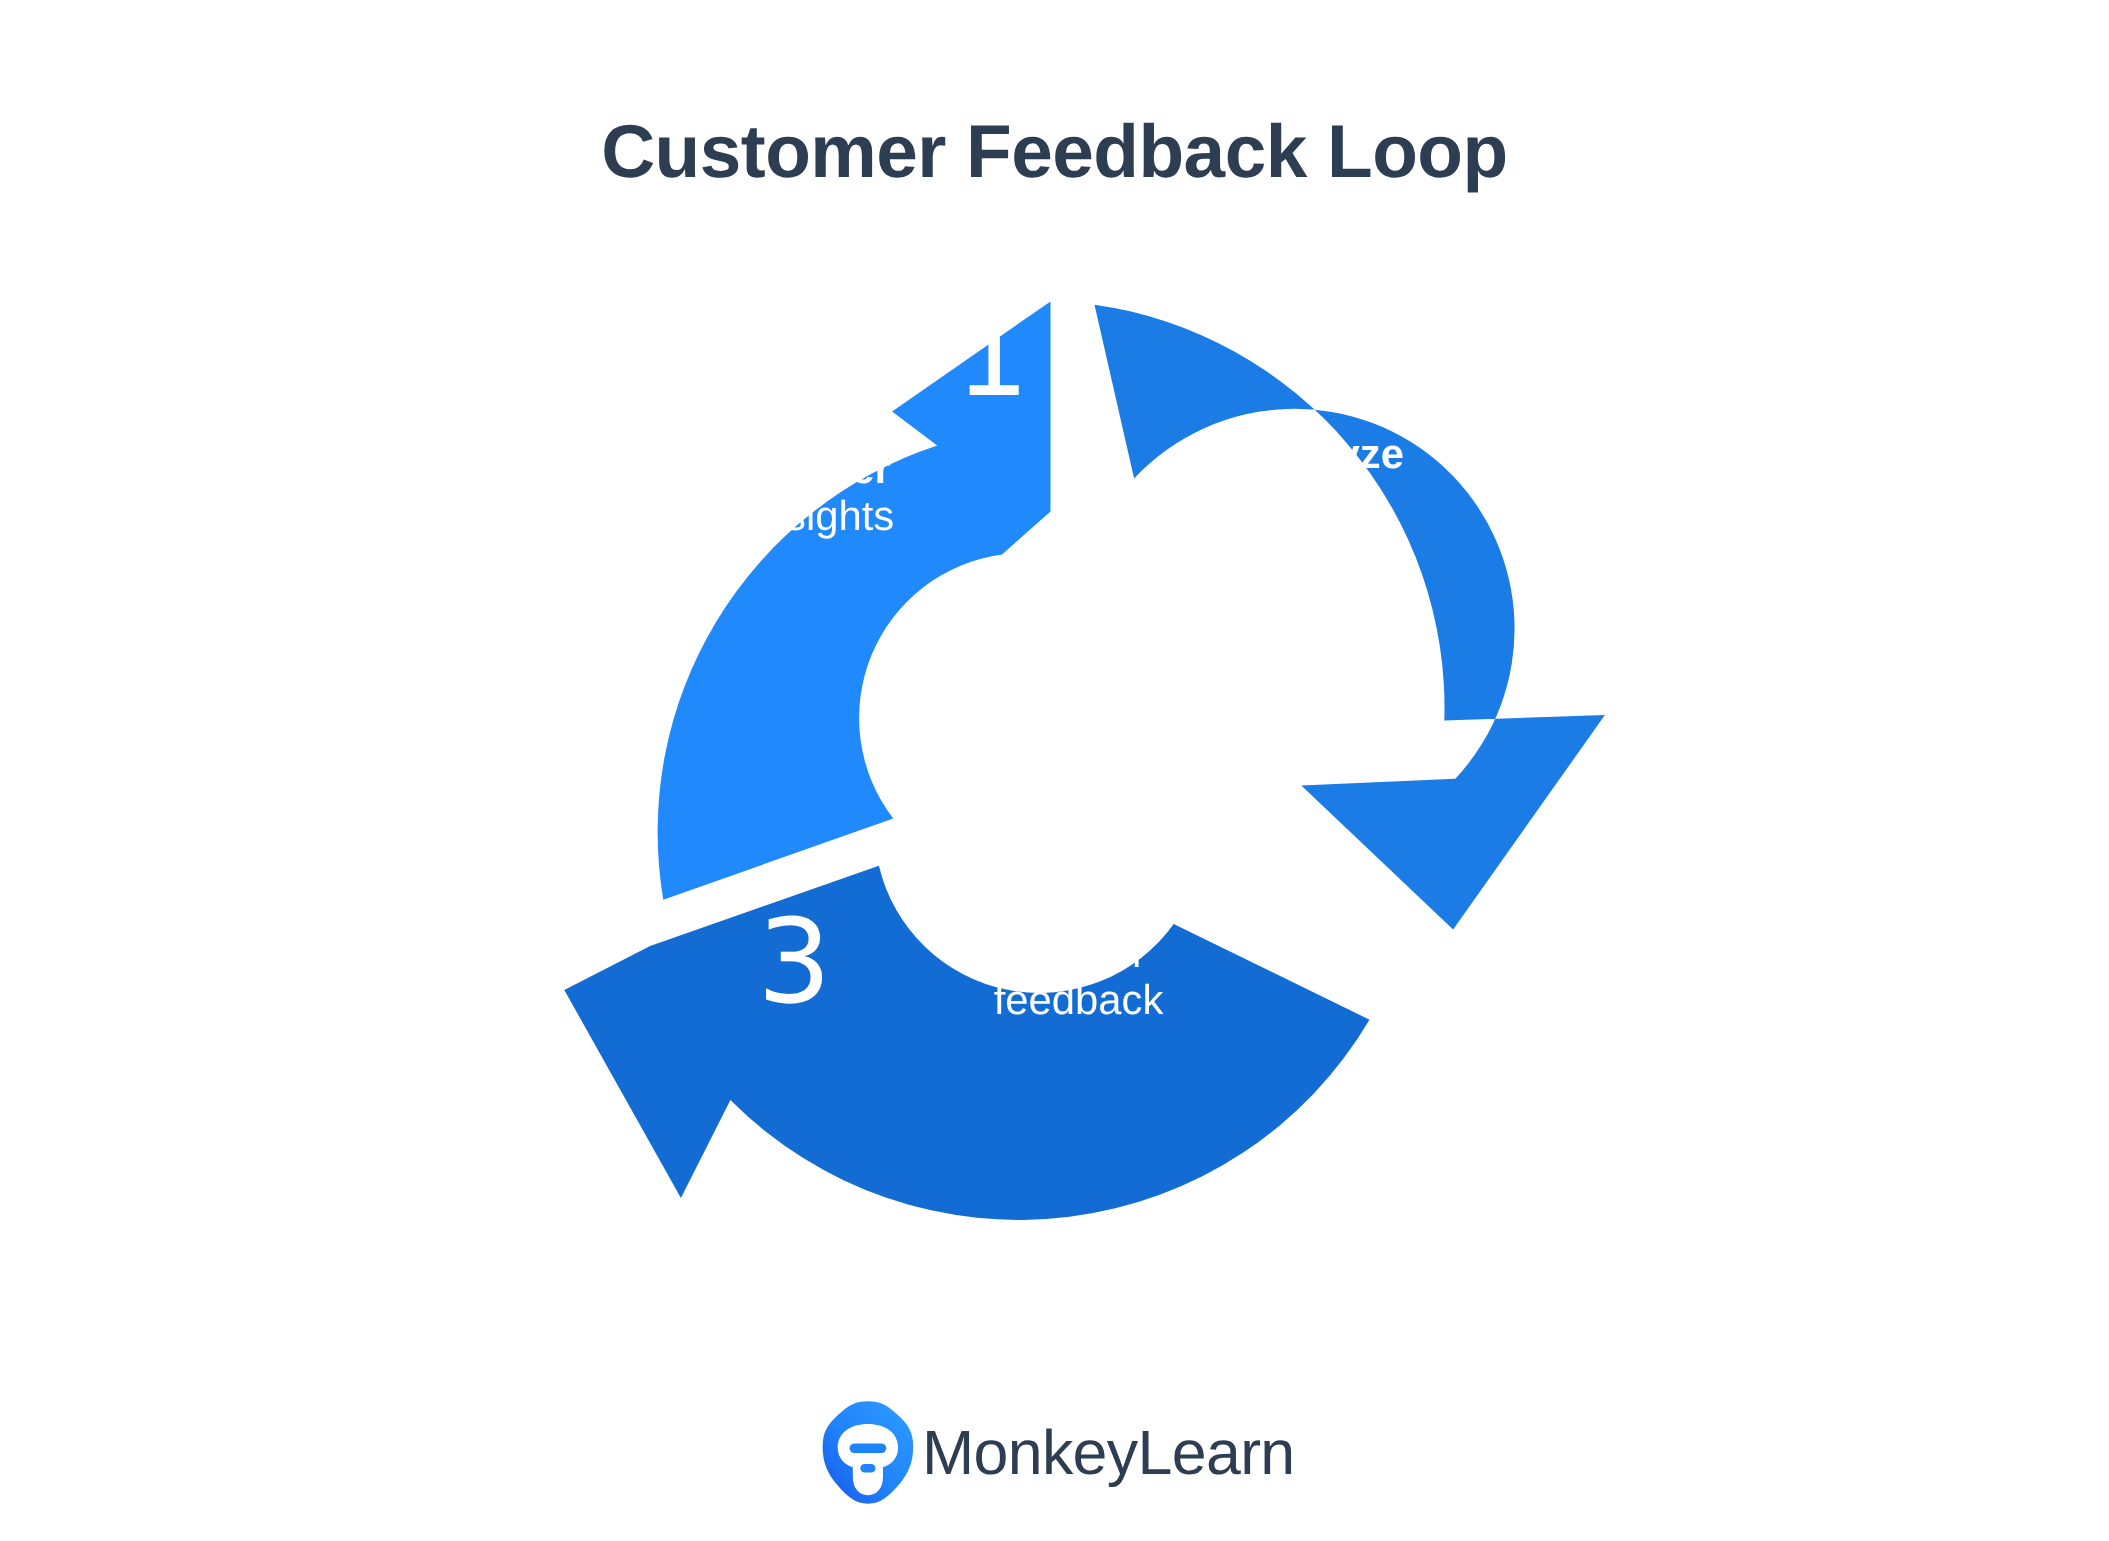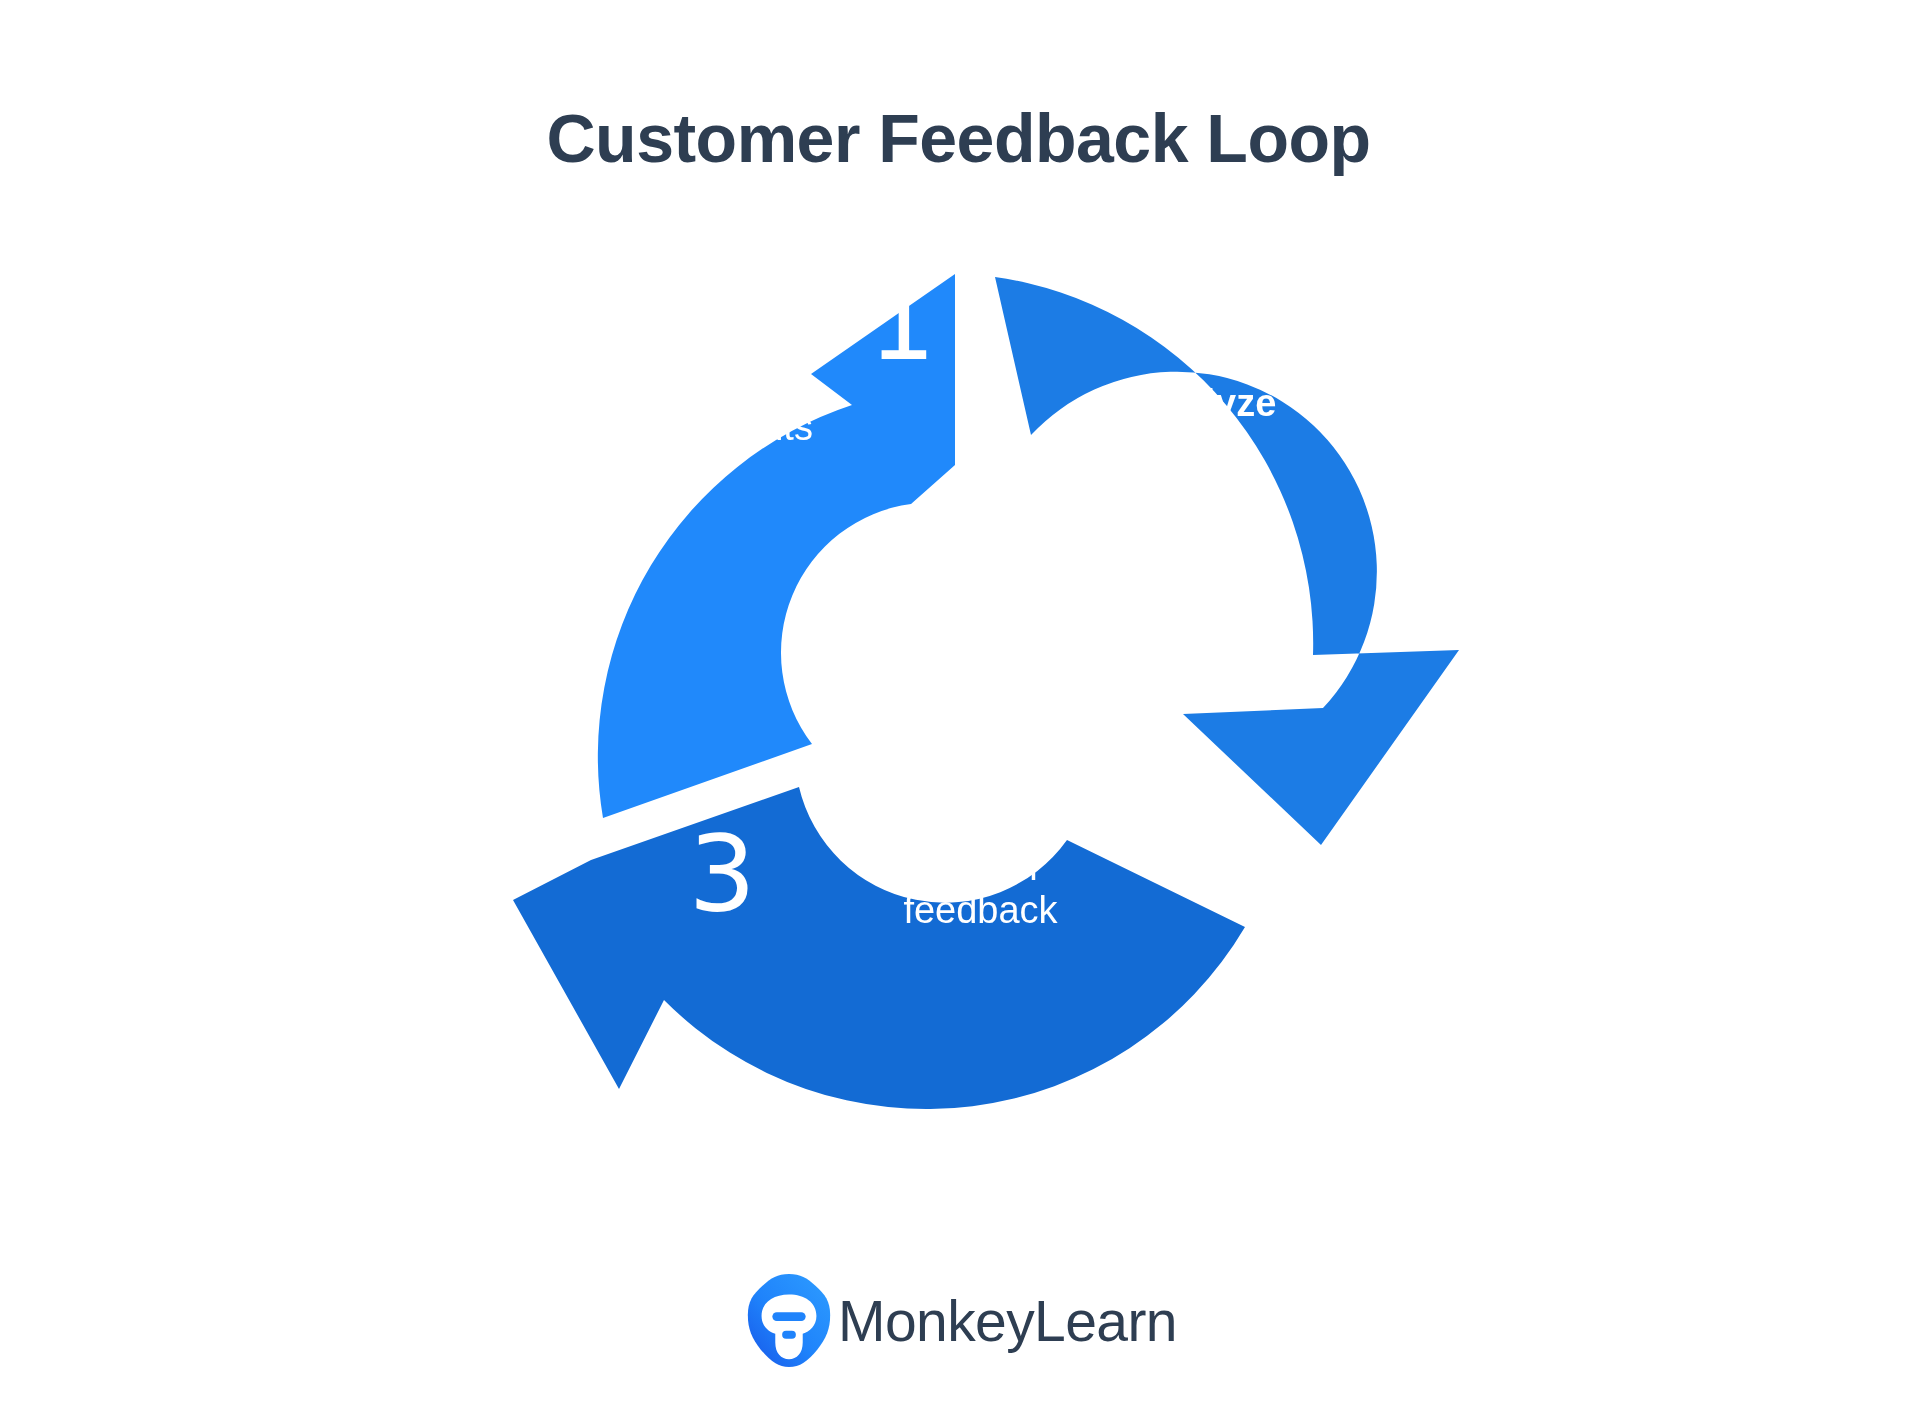--- a/index.html
+++ b/index.html
@@ -55,21 +55,21 @@
     color: #ffffff;
     text-align: center;
     line-height: 1.14;
     font-size: 38px;
     font-weight: normal;
     white-space: nowrap;
   }
   .step-label .lead { font-weight: bold; }
 
   .label-1 { left: 160px; top: 192px; width: 260px; }
-  .label-2 { left: 616px; top: 168px; width: 260px; }
+  .label-2 { left: 616px; top: 178px; width: 260px; }
   .label-3 { left: 392px; top: 632px; width: 260px; }
 
   .step-number {
     position: absolute;
     color: #ffffff;
     font-size: 106px;
     font-weight: normal;
     line-height: 1;
     font-family: "DejaVu Sans", sans-serif;
   }
@@ -134,20 +134,21 @@
                L 160 875
                L 54 686
                Z"></path>
     </svg>
 
     <div class="step-number num-1">1</div>
     <div class="step-number num-2">2</div>
     <div class="step-number num-3">3</div>
 
     <div class="step-label label-1">
+      <div><span class="lead">Gather</span></div>
       <div><span>insights</span></div>
     </div>
 
     <div class="step-label label-2">
       <div><span class="lead">Analyze</span></div>
     </div>
 
     <div class="step-label label-3">
       <div><span class="lead">Act</span><span> on</span></div>
       <div><span>feedback</span></div>

